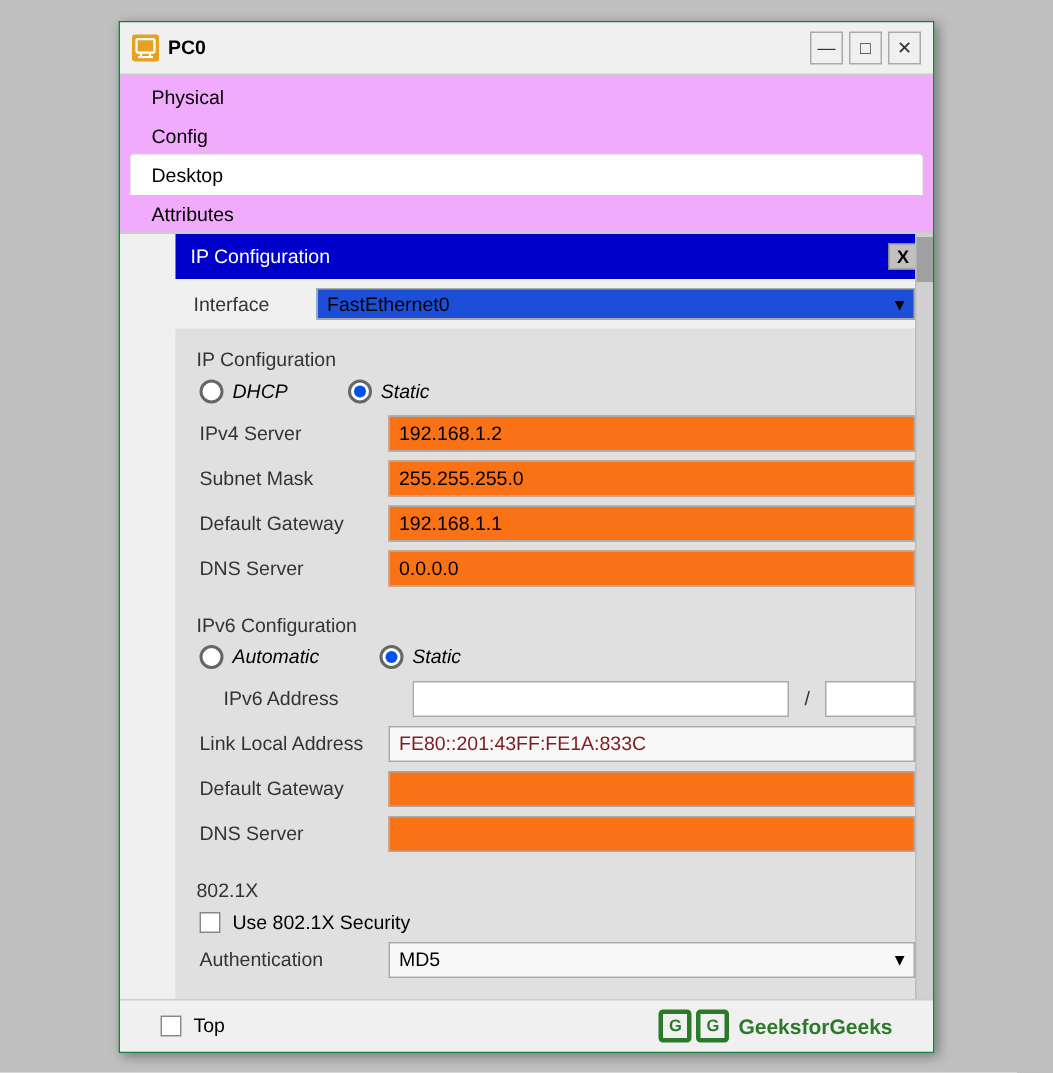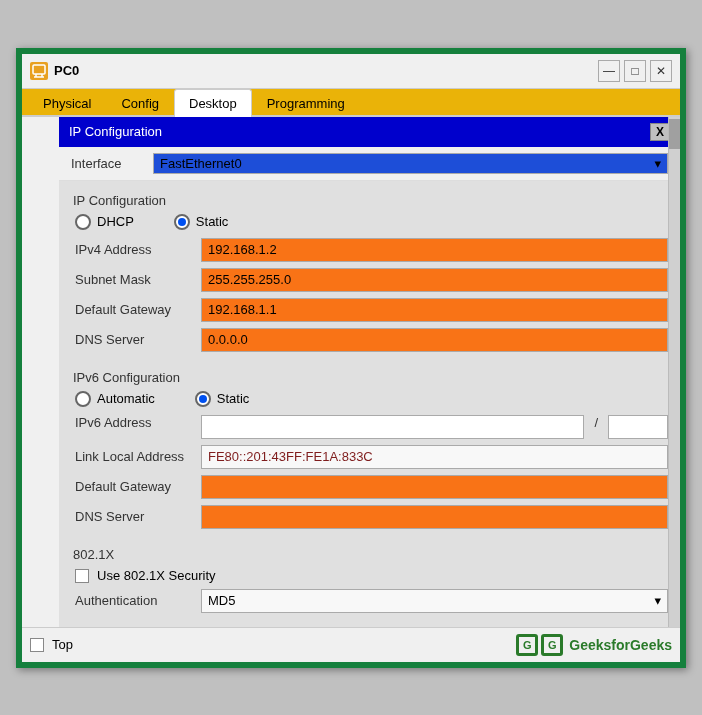--- a/index.html
+++ b/index.html
@@ -7,23 +7,23 @@
       font-family: 'Segoe UI', Arial, sans-serif;
       font-size: 13px;
       background: #c0c0c0;
       display: flex;
       justify-content: center;
       align-items: center;
       width: 702px;
       height: 715px;
     }
     .window {
-      width: 670px;
+      width: 544px;
       background: #f0f0f0;
-      border: 6px solid #15803d;
+      border: 1px solid #15803d;
       box-shadow: 2px 2px 8px rgba(0,0,0,0.4);
     }
     .titlebar {
       background: #f0f0f0;
       display: flex;
       align-items: center;
       padding: 6px 8px;
       border-bottom: 1px solid #ccc;
       gap: 6px;
     }
@@ -56,23 +56,24 @@
       cursor: pointer;
       display: flex;
       align-items: center;
       justify-content: center;
       font-size: 12px;
       color: #333;
     }
 
     .tabs {
       display: flex;
-      background: #eab308;
+      background: #f0abfc;
       border-bottom: 2px solid #ccc;
       padding: 0 6px;
+      flex-direction: column;
     }
     .tab {
       padding: 6px 14px;
       cursor: pointer;
       font-size: 13px;
       border: 1px solid transparent;
       border-bottom: none;
       margin-bottom: -2px;
       border-radius: 3px 3px 0 0;
     }
@@ -169,21 +170,21 @@
       align-items: center;
       justify-content: center;
       background: white;
     }
     .radio-inner {
       width: 8px;
       height: 8px;
       border-radius: 50%;
       background: #0050f0;
     }
-    .radio-label { font-size: 13px; }
+    .radio-label { font-size: 13px; font-style: italic; }
 
     .field-row {
       display: flex;
       align-items: center;
       margin-bottom: 6px;
       gap: 10px;
     }
     .field-label {
       min-width: 120px;
       font-size: 13px;
@@ -198,23 +199,24 @@
       padding: 2px 6px;
       font-size: 13px;
     }
     .field-input.readonly {
       background: #f8f8f8;
       color: #7f1d1d;
     }
 
     .ipv6-addr-row {
       display: flex;
-      align-items: flex-start;
+      align-items: center;
       margin-bottom: 6px;
       gap: 10px;
+      margin-left: 16px;
     }
     .ipv6-main {
       flex: 1;
       height: 24px;
       border: 1px solid #aaa;
       background: white;
       padding: 2px 6px;
       font-size: 13px;
     }
     .ipv6-slash {
@@ -276,21 +278,21 @@
       cursor: pointer;
     }
     .content-wrapper {
       position: relative;
       padding-left: 37px;
     }
 
     .bottom-bar {
       background: #f0f0f0;
       border-top: 1px solid #ccc;
-      padding: 6px 8px;
+      padding: 6px 27px;
       display: flex;
       align-items: center;
       justify-content: space-between;
     }
     .bottom-left {
       display: flex;
       align-items: center;
       gap: 8px;
     }
     .bottom-logo {
@@ -337,21 +339,21 @@
       <button class="titlebar-btn">—</button>
       <button class="titlebar-btn">□</button>
       <button class="titlebar-btn close">✕</button>
     </div>
   </div>
 
   <div class="tabs">
     <div class="tab">Physical</div>
     <div class="tab">Config</div>
     <div class="tab active">Desktop</div>
-    <div class="tab">Programming</div>
+    <div class="tab">Attributes</div>
   </div>
 
   <div class="content-wrapper">
     <div class="content">
 
       <div class="section-header">
         <span>IP Configuration</span>
         <button class="section-close">X</button>
       </div>
 
@@ -374,21 +376,21 @@
           </div>
           <div class="radio-item">
             <div class="radio-outer">
               <div class="radio-inner"></div>
             </div>
             <span class="radio-label">Static</span>
           </div>
         </div>
 
         <div class="field-row">
-          <span class="field-label">IPv4 Address</span>
+          <span class="field-label">IPv4 Server</span>
           <input class="field-input" type="text" value="192.168.1.2" style="">
         </div>
         <div class="field-row">
           <span class="field-label">Subnet Mask</span>
           <input class="field-input" type="text" value="255.255.255.0" style="">
         </div>
         <div class="field-row">
           <span class="field-label">Default Gateway</span>
           <input class="field-input" type="text" value="192.168.1.1" style="">
         </div>

